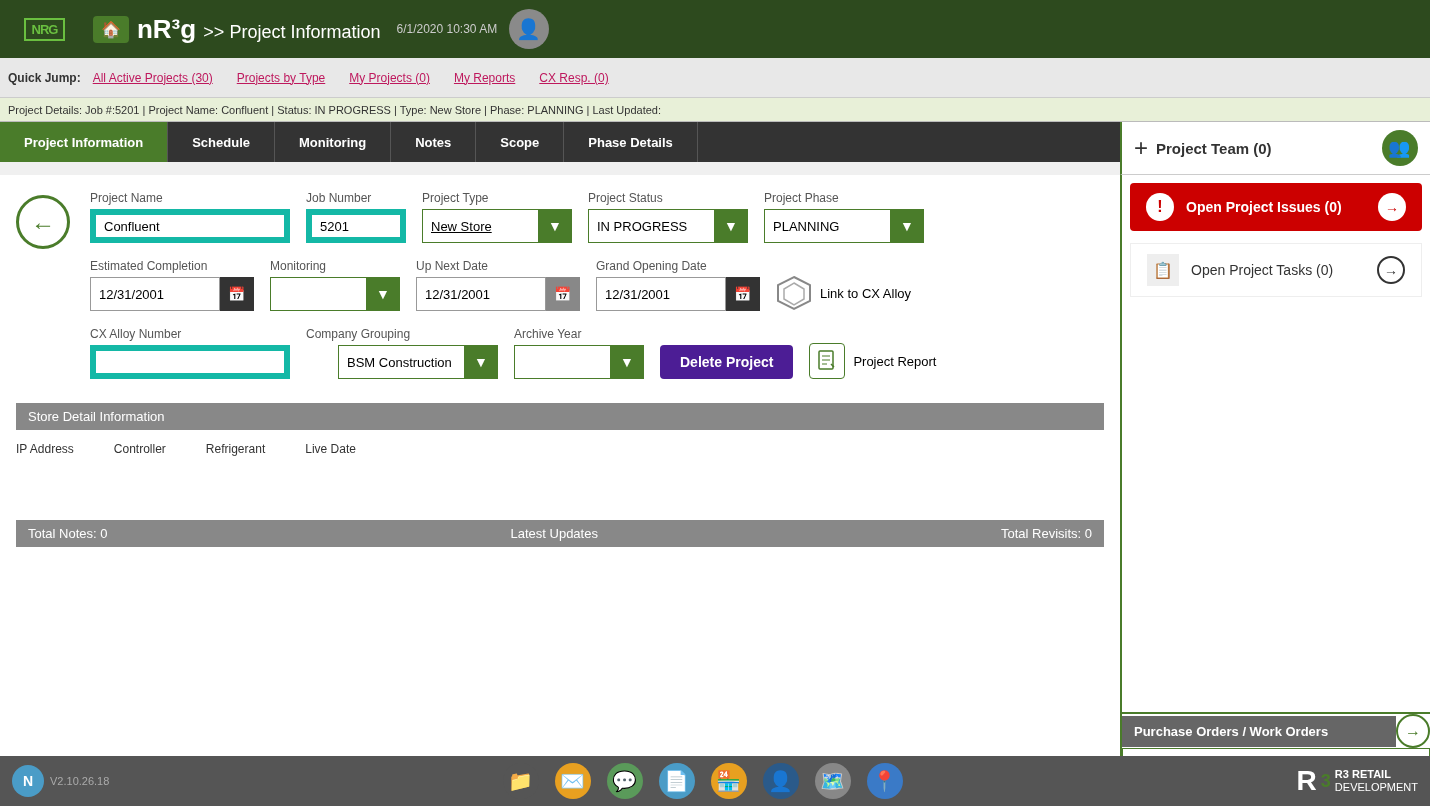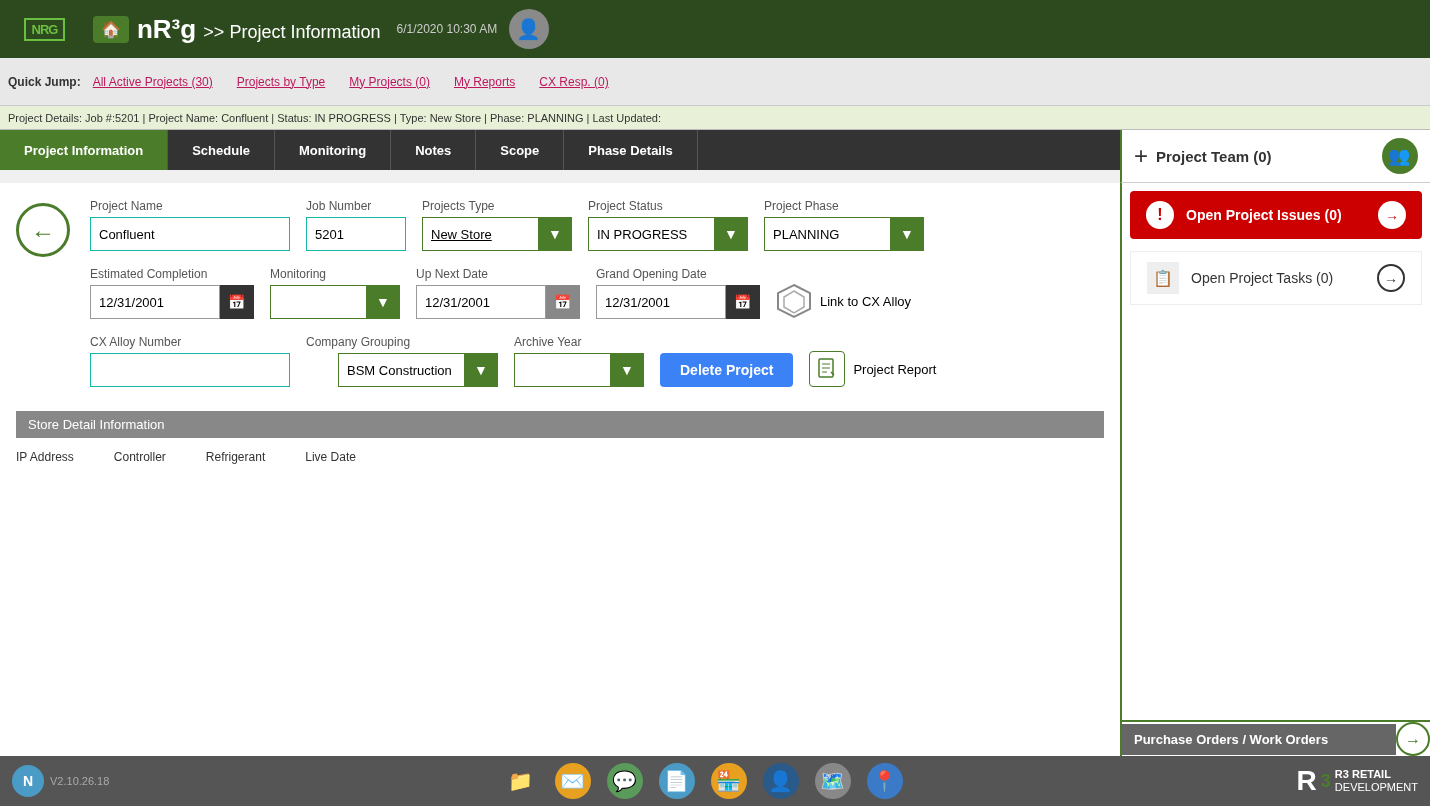--- a/index.html
+++ b/index.html
@@ -8,61 +8,61 @@
     
     .header { background: #2d4a1e; color: white; display: flex; align-items: center; padding: 6px 12px; height: 58px; }
     .logo-area { display: flex; align-items: center; margin-right: 16px; }
     .home-icon-btn { background: #4a7c2a; padding: 4px 8px; margin-right: 8px; border-radius: 4px; color: white; cursor: pointer; font-size: 16px; }
     .header-right { margin-left: auto; text-align: right; }
     .welcome-text { font-size: 15px; font-weight: bold; }
     .edit-contact { font-size: 11px; color: #aaddaa; text-decoration: underline; cursor: pointer; }
     .avatar-circle { width: 40px; height: 40px; background: #8a8a8a; border-radius: 50%; margin-left: 12px; display: flex; align-items: center; justify-content: center; color: white; font-size: 20px; }
 
     
-    .quick-jump { background: #e8e8e8; display: flex; align-items: center; padding: 4px 8px; height: 48px; border-bottom: 1px solid #ccc; }
+    .quick-jump { background: #e8e8e8; display: flex; align-items: center; padding: 4px 8px; height: 40px; border-bottom: 1px solid #ccc; }
     .quick-jump-label { font-weight: bold; margin-right: 12px; color: #333; font-size: 12px; }
     .quick-jump a { color: #be185d; text-decoration: underline; margin-right: 24px; font-size: 12px; cursor: pointer; }
 
     
     .project-details-bar { background: #e8f0d8; padding: 4px 8px; font-size: 11px; color: #333; border-bottom: 1px solid #bbb; height: 24px; display: flex; align-items: center; }
 
     
     .tab-bar { display: flex; height: 40px; background: #333; }
     .tab { display: flex; align-items: center; justify-content: center; padding: 0 24px; color: white; cursor: pointer; font-size: 13px; font-weight: bold; border-right: 1px solid #555; height: 100%; }
     .tab.active { background: #4a7c2a; }
 
     
     .form-area { flex: 1; background: white; padding: 16px; overflow-y: auto; }
 
     .back-btn { width: 54px; height: 54px; border-radius: 50%; border: 3px solid #4a7c2a; background: white; color: #4a7c2a; font-size: 24px; cursor: pointer; display: flex; align-items: center; justify-content: center; float: left; margin-right: 20px; margin-top: 4px; }
 
     .form-row { display: flex; gap: 16px; margin-bottom: 16px; align-items: flex-end; }
 
     .form-group { display: flex; flex-direction: column; }
     .form-group label { font-size: 12px; color: #555; margin-bottom: 4px; }
-    .form-group input { border: 1px solid #14b8a6; padding: 6px 8px; font-size: 13px; height: 34px; outline: none; }
+    .form-group input { border: 6px solid #14b8a6; padding: 6px 8px; font-size: 13px; height: 34px; outline: none; }
 
     .select-wrapper { position: relative; display: inline-block; }
     .select-wrapper select { appearance: none; border: 1px solid #4a7c2a; padding: 6px 36px 6px 8px; font-size: 13px; height: 34px; background: white; cursor: pointer; outline: none; min-width: 120px; }
     .select-arrow { position: absolute; right: 0; top: 0; height: 34px; width: 34px; background: #4a7c2a; display: flex; align-items: center; justify-content: center; color: white; font-size: 14px; pointer-events: none; }
 
     .date-wrapper { position: relative; display: inline-flex; align-items: center; }
     .date-wrapper input { border: 1px solid #999; padding: 6px 8px; font-size: 13px; height: 34px; width: 130px; }
     .cal-btn { background: #333; border: none; height: 34px; width: 34px; color: white; cursor: pointer; display: flex; align-items: center; justify-content: center; font-size: 14px; }
     .cal-btn-gray { background: #888; }
 
     .section-header { background: #888; color: white; padding: 6px 12px; font-size: 13px; margin-bottom: 8px; }
     .store-detail-row { display: flex; gap: 40px; padding: 4px 0; font-size: 12px; color: #333; }
 
     .notes-footer { background: #888; color: white; display: flex; align-items: center; padding: 6px 12px; margin-top: 8px; }
     .notes-footer-center { flex: 1; text-align: center; }
     .notes-footer-right { margin-left: auto; }
     .report-icon { width: 36px; height: 36px; background: white; border: 1px solid #4a7c2a; border-radius: 4px; display: flex; align-items: center; justify-content: center; color: #4a7c2a; font-size: 18px; }
 
-    .delete-btn { background: #3b82f6; color: white; border: none; padding: 8px 20px; font-size: 14px; font-weight: bold; cursor: pointer; border-radius: 4px; height: 34px; }
+    .delete-btn { background: #4c1d95; color: white; border: none; padding: 8px 20px; font-size: 14px; font-weight: bold; cursor: pointer; border-radius: 4px; height: 34px; }
 
     
     .right-sidebar { width: 310px; background: white; border-left: 2px solid #4a7c2a; display: flex; flex-direction: column; }
     .sidebar-add-btn { font-size: 24px; color: #333; cursor: pointer; margin-right: 8px; }
     .sidebar-team-icon { margin-left: auto; width: 36px; height: 36px; background: #4a7c2a; border-radius: 50%; display: flex; align-items: center; justify-content: center; color: white; font-size: 18px; }
 
     .issues-btn { background: #cc0000; color: white; display: flex; align-items: center; padding: 10px 16px; cursor: pointer; margin: 8px; border-radius: 4px; }
     .issues-icon { width: 28px; height: 28px; background: white; border-radius: 50%; color: #cc0000; font-weight: bold; font-size: 16px; display: flex; align-items: center; justify-content: center; margin-right: 12px; }
     .issues-label { flex: 1; font-size: 14px; font-weight: bold; }
     .arrow-circle { width: 28px; height: 28px; border-radius: 50%; background: white; color: #cc0000; display: flex; align-items: center; justify-content: center; font-size: 14px; font-weight: bold; }
@@ -146,21 +146,21 @@
         <div class="form-row">
           <div class="form-group">
             <label>Project Name</label>
             <input type="text" style="width: 200px;" value="Confluent">
           </div>
           <div class="form-group">
             <label>Job Number</label>
             <input type="text" style="width: 100px;" value="5201">
           </div>
           <div class="form-group">
-            <label>Projects Type</label>
+            <label>Project Type</label>
             <div class="select-wrapper">
               <select style="width:150px;text-decoration:underline;">
                 <option>New Store</option>
                 <option>Remodel</option>
                 <option>Retrofit</option>
               </select>
               <div class="select-arrow">▼</div>
             </div>
           </div>
           <div class="form-group">
@@ -271,20 +271,25 @@
     </div>
 
     <div class="section-header">Store Detail Information</div>
     <div class="store-detail-row">
       <span>IP Address</span>
       <span>Controller</span>
       <span>Refrigerant</span>
       <span>Live Date</span>
     </div>
 
+    <div class="notes-footer" style="margin-top:60px;">
+      <span>Total Notes: 0</span>
+      <span class="notes-footer-center">Latest Updates</span>
+      <span class="notes-footer-right">Total Revisits: 0</span>
+    </div>
   </div>
 
   <div class="right-sidebar">
 
     <div class="issues-btn">
       <div class="issues-icon">!</div>
       <span class="issues-label">Open Project Issues (0)</span>
       <div class="arrow-circle">→</div>
     </div>
 

